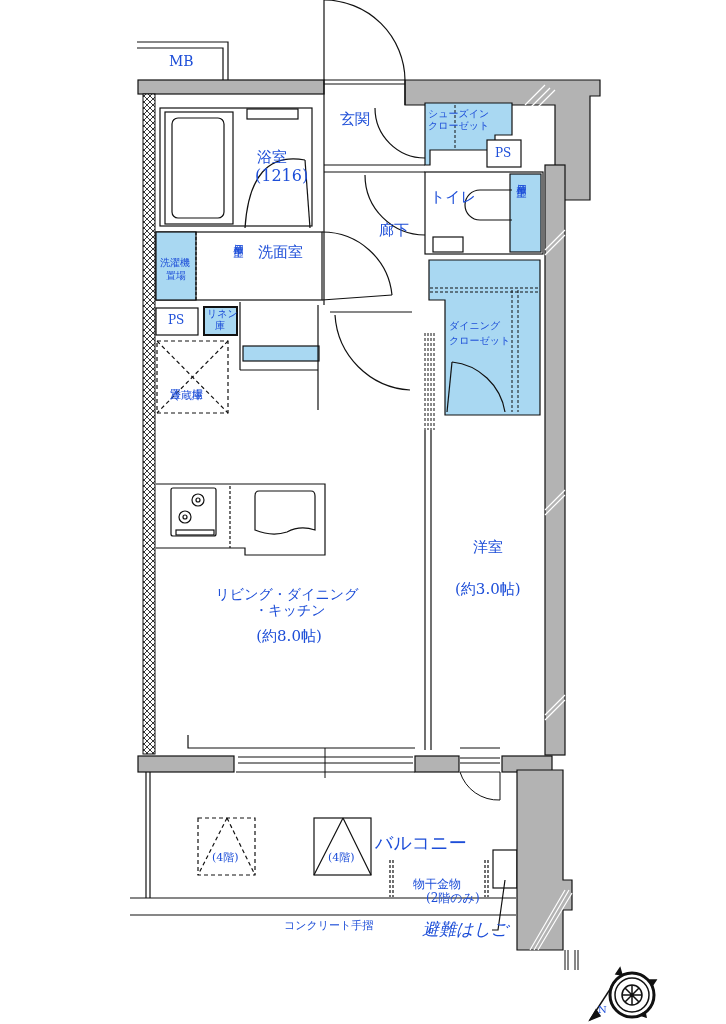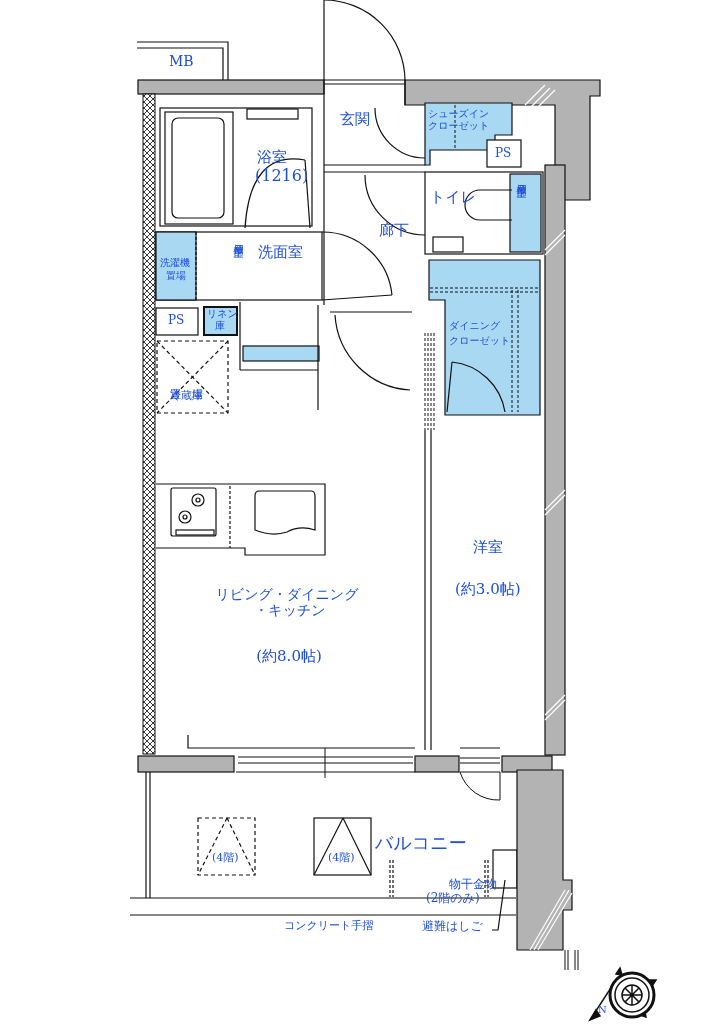--- a/index.html
+++ b/index.html
@@ -198,23 +198,23 @@
 <div class="lbl sm" style="left:170px;top:389px;">置　場</div>
 
 <div class="lbl xs bold" style="left:449px;top:320px;">ダイニング</div>
 <div class="lbl xs bold" style="left:449px;top:335px;">クローゼット</div>
 
 <div class="lbl" style="left:473px;top:538px;">洋室</div>
 <div class="lbl" style="left:455px;top:580px;">(約3.0帖)</div>
 
 <div class="lbl bold center" style="left:287px;top:586px;font-size:14px;">リビング・ダイニング</div>
 <div class="lbl bold center" style="left:290px;top:602px;font-size:14px;">・キッチン</div>
-<div class="lbl center" style="left:289px;top:647px;">(約8.0帖)</div>
+<div class="lbl center" style="left:289px;top:627px;">(約8.0帖)</div>
 
 <div class="lbl sm" style="left:212px;top:852px;">(4階)</div>
 <div class="lbl sm" style="left:328px;top:852px;">(4階)</div>
 <div class="lbl bold" style="left:375px;top:832px;font-size:18px;">バルコニー</div>
-<div class="lbl sm" style="left:413px;top:878px;font-size:12px;margin-left:36px;">物干金物</div>
+<div class="lbl sm" style="left:413px;top:878px;font-size:12px;">物干金物</div>
 <div class="lbl sm" style="left:284px;top:920px;">コンクリート手摺</div>
-<div class="lbl sm" style="left:422px;top:920px;font-size:12px;">避難はしご</div>
+<div class="lbl sm" style="left:422px;top:920px;font-size:17px;font-style:italic;">避難はしご</div>
 <div class="lbl sm" style="left:426px;top:892px;font-size:12px;">(2階のみ)</div>
 
 <div class="lbl xs" style="left:598px;top:1004px;">N</div>
 
 </body></html>

